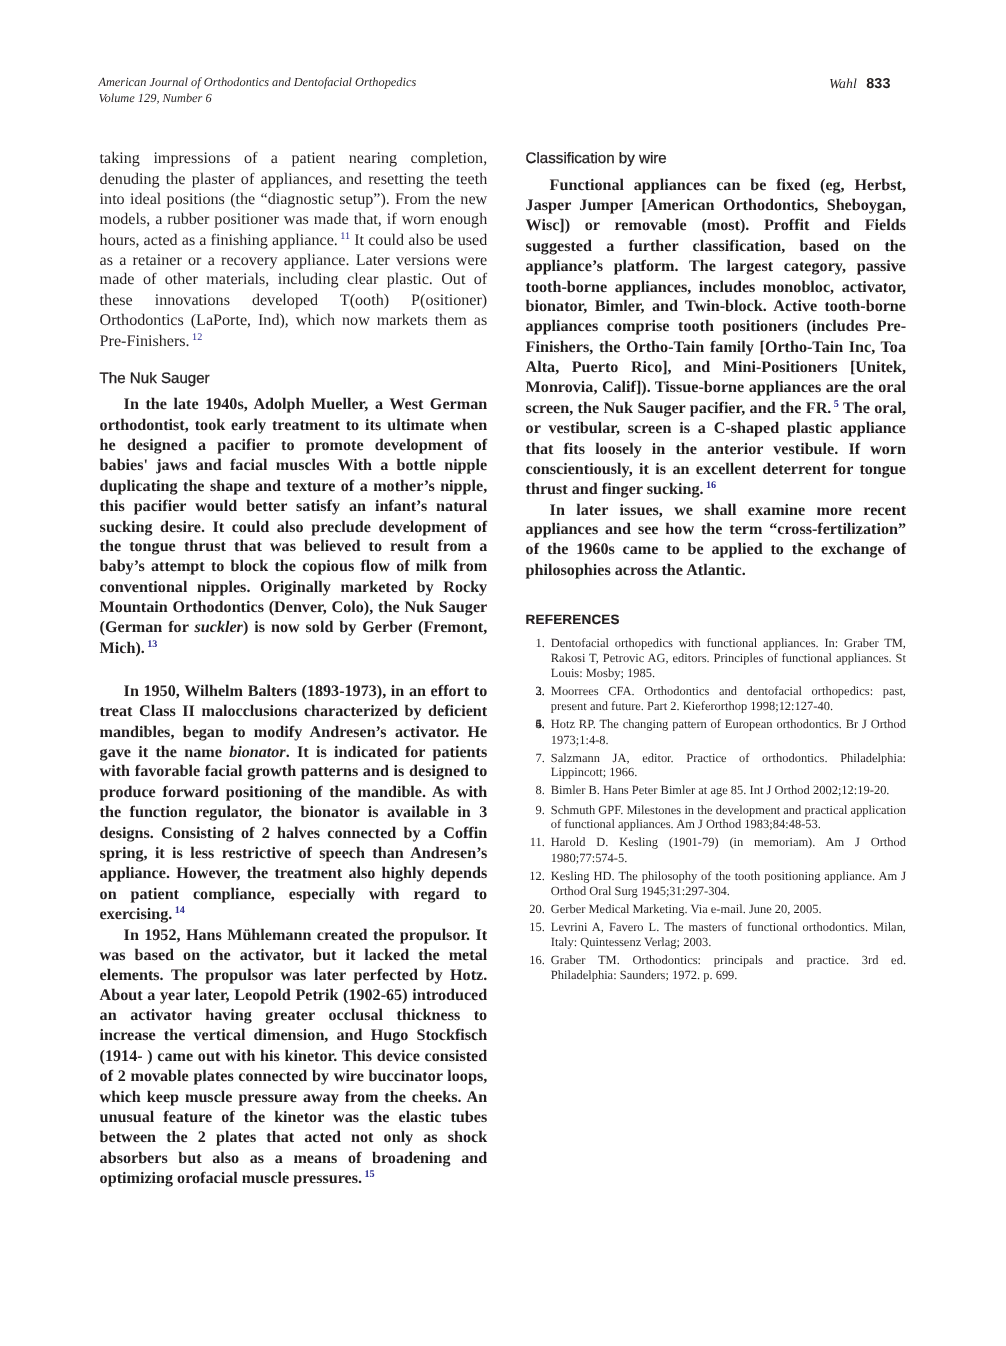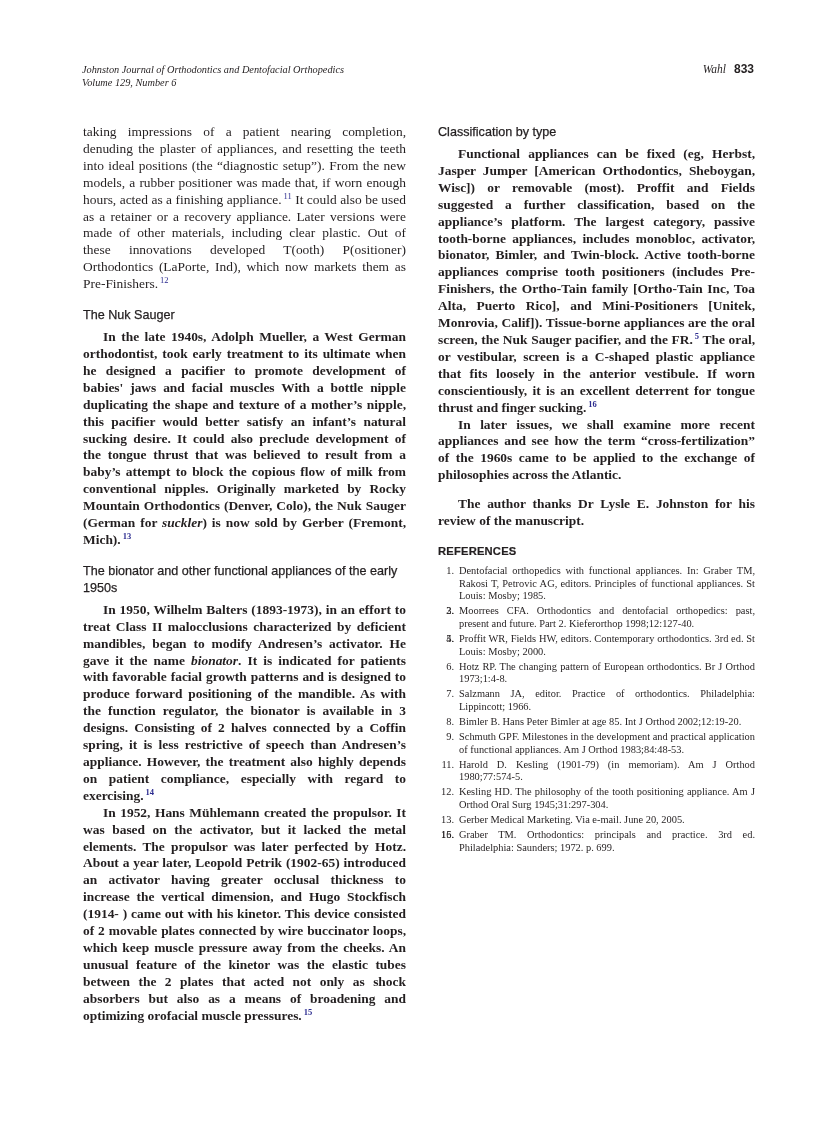--- a/index.html
+++ b/index.html
@@ -1,20 +1,20 @@
 <!DOCTYPE html>
 <html><head>
 <meta charset="utf-8">
 <style>
   html, body { margin: 0; padding: 0; background: #ffffff; }
   body { width: 838px; height: 1122px; position: relative; overflow: hidden; color: #231f20; }
   .page { position: absolute; left: 0; top: 0; width: 838px; height: 1122px; }
   .running-head { position: absolute; left: 82px; top: 63px; width: 672px; height: 32px; }
   .rh-left { position: absolute; left: 0; top: 0; font-family: "Liberation Serif", serif; font-style: italic; font-size: 10.3px; line-height: 13px; color: #231f20; }
-  .rh-right { position: absolute; right: 0; top: 0; font-size: 11px; line-height: 13px; text-align: right; }
+  .rh-right { position: absolute; right: 12px; top: 0; font-size: 11px; line-height: 13px; text-align: right; }
   .rh-author { font-family: "Liberation Serif", serif; font-style: italic; font-size: 11.5px; margin-right: 8px; }
   .rh-page { font-family: "Liberation Sans", sans-serif; font-weight: bold; font-size: 12px; }
 
   .col { position: absolute; top: 124px; width: 323px; font-family: "Liberation Serif", serif; font-size: 13.45px; line-height: 16.9px; color: #231f20; }
   .col-left { left: 83px; }
   .col-right { left: 438px; width: 317px; }
 
   p.body { margin: 0; text-align: justify; text-indent: 0; hyphens: manual; }
   p.body.indent { text-indent: 20px; font-weight: bold; }
   sup.ref { font-size: 8.5px; line-height: 0; vertical-align: 5px; color: #2b2b8f; margin-left: 2px; }
@@ -31,65 +31,63 @@
   ol.refs li .num { position: absolute; left: 0; width: 16px; text-align: right; }
   em { font-style: italic; }
 </style>
 </head>
 <body>
 
 <div class="page">
 
   <div class="running-head">
     <div class="rh-left">
-      <div>Johnston Journal of Orthodontics and Dentofacial Orthopedics</div>
+      <div>American Journal of Orthodontics and Dentofacial Orthopedics</div>
       <div>Volume 129, Number 6</div>
     </div>
     <div class="rh-right">
       <span class="rh-author">Wahl</span><span class="rh-page">833</span>
     </div>
   </div>
 
   <div class="col col-left">
     <p class="body"><span>taking impressions of a patient nearing completion, denuding the plaster of appliances, and resetting the teeth into ideal positions (the “diagnostic setup”). From the new models, a rubber positioner was made that, if worn enough hours, acted as a finishing appliance.</span><sup class="ref">11</sup><span> It could also be used as a retainer or a recovery appliance. Later versions were made of other materials, including clear plastic. Out of these innovations developed T(ooth) P(ositioner) Orthodontics (LaPorte, Ind), which now markets them as Pre-Finishers.</span><sup class="ref">12</sup></p>
 
     <div class="gap-before-heading"></div>
     <h2 class="section strong">The Nuk Sauger</h2>
     <div class="gap-after-heading"></div>
     <p class="body indent"><span>In the late 1940s, Adolph Mueller, a West German orthodontist, took early treatment to its ultimate when he designed a pacifier to promote development of babies' jaws and facial muscles With a bottle nipple duplicating the shape and texture of a mother’s nipple, this pacifier would better satisfy an infant’s natural sucking desire. It could also preclude development of the tongue thrust that was believed to result from a baby’s attempt to block the copious flow of milk from conventional nipples. Originally marketed by Rocky Mountain Orthodontics (Denver, Colo), the Nuk Sauger (German for </span><em>suckler</em><span>) is now sold by Gerber (Fremont, Mich).</span><sup class="ref">13</sup></p>
 
     <div class="gap-before-heading"></div>
-    <h2 class="section strong">The bionator and other functional appliances of the early 1950s</h2>
     <div class="gap-after-heading"></div>
     <p class="body indent"><span>In 1950, Wilhelm Balters (1893-1973), in an effort to treat Class II malocclusions characterized by deficient mandibles, began to modify Andresen’s activator. He gave it the name </span><em>bionator</em><span>. It is indicated for patients with favorable facial growth patterns and is designed to produce forward positioning of the mandible. As with the function regulator, the bionator is available in 3 designs. Consisting of 2 halves connected by a Coffin spring, it is less restrictive of speech than Andresen’s appliance. However, the treatment also highly depends on patient compliance, especially with regard to exercising.</span><sup class="ref">14</sup></p>
     <p class="body indent"><span>In 1952, Hans Mühlemann created the propulsor. It was based on the activator, but it lacked the metal elements. The propulsor was later perfected by Hotz. About a year later, Leopold Petrik (1902-65) introduced an activator having greater occlusal thickness to increase the vertical dimension, and Hugo Stockfisch (1914- ) came out with his kinetor. This device consisted of 2 movable plates connected by wire buccinator loops, which keep muscle pressure away from the cheeks. An unusual feature of the kinetor was the elastic tubes between the 2 plates that acted not only as shock absorbers but also as a means of broadening and optimizing orofacial muscle pressures.</span><sup class="ref">15</sup></p>
   </div>
 
   <div class="col col-right">
-    <h2 class="section strong">Classification by type</h2>
+    <h2 class="section strong">Classification by wire</h2>
     <div class="gap-after-heading"></div>
     <p class="body indent"><span>Functional appliances can be fixed (eg, Herbst, Jasper Jumper [American Orthodontics, Sheboygan, Wisc]) or removable (most). Proffit and Fields suggested a further classification, based on the appliance’s platform. The largest category, passive tooth-borne appliances, includes monobloc, activator, bionator, Bimler, and Twin-block. Active tooth-borne appliances comprise tooth positioners (includes Pre-Finishers, the Ortho-Tain family [Ortho-Tain Inc, Toa Alta, Puerto Rico], and Mini-Positioners [Unitek, Monrovia, Calif]). Tissue-borne appliances are the oral screen, the Nuk Sauger pacifier, and the FR.</span><sup class="ref">5</sup><span> The oral, or vestibular, screen is a C-shaped plastic appliance that fits loosely in the anterior vestibule. If worn conscientiously, it is an excellent deterrent for tongue thrust and finger sucking.</span><sup class="ref">16</sup></p>
     <p class="body indent">In later issues, we shall examine more recent appliances and see how the term “cross-fertilization” of the 1960s came to be applied to the exchange of philosophies across the Atlantic.</p>
 
     <div class="gap-para"></div>
-    <p class="body indent">The author thanks Dr Lysle E. Johnston for his review of the manuscript.</p>
 
     <div class="gap-before-heading"></div>
     <h3 class="ref-heading">REFERENCES</h3>
     <ol class="refs">
       <li><span class="num">1.</span><span>Dentofacial orthopedics with functional appliances. In: Graber TM, Rakosi T, Petrovic AG, editors. Principles of functional appliances. St Louis: Mosby; 1985.</span></li>
       <li><span class="num">2.</span></li>
       <li><span class="num">3.</span><span>Moorrees CFA. Orthodontics and dentofacial orthopedics: past, present and future. Part 2. Kieferorthop 1998;12:127-40.</span></li>
       <li><span class="num">4.</span></li>
-      <li><span class="num">5.</span><span>Proffit WR, Fields HW, editors. Contemporary orthodontics. 3rd ed. St Louis: Mosby; 2000.</span></li>
+      <li><span class="num">5.</span></li>
       <li><span class="num">6.</span><span>Hotz RP. The changing pattern of European orthodontics. Br J Orthod 1973;1:4-8.</span></li>
       <li><span class="num">7.</span><span>Salzmann JA, editor. Practice of orthodontics. Philadelphia: Lippincott; 1966.</span></li>
       <li><span class="num">8.</span><span>Bimler B. Hans Peter Bimler at age 85. Int J Orthod 2002;12:19-20.</span></li>
       <li><span class="num">9.</span><span>Schmuth GPF. Milestones in the development and practical application of functional appliances. Am J Orthod 1983;84:48-53.</span></li>
       <li><span class="num">11.</span><span>Harold D. Kesling (1901-79) (in memoriam). Am J Orthod 1980;77:574-5.</span></li>
       <li><span class="num">12.</span><span>Kesling HD. The philosophy of the tooth positioning appliance. Am J Orthod Oral Surg 1945;31:297-304.</span></li>
-      <li><span class="num">13.</span><span>Gerber Medical Marketing. Via e-mail. June 20, 2005.</span></li>
-      <li><span class="num">15.</span></li>
+      <li><span class="num">20.</span><span>Gerber Medical Marketing. Via e-mail. June 20, 2005.</span></li>
+      <li><span class="num">15.</span><span>Levrini A, Favero L. The masters of functional orthodontics. Milan, Italy: Quintessenz Verlag; 2003.</span></li>
       <li><span class="num">16.</span><span>Graber TM. Orthodontics: principals and practice. 3rd ed. Philadelphia: Saunders; 1972. p. 699.</span></li>
     </ol>
   </div>
 
 </div>
 
 </body></html>

